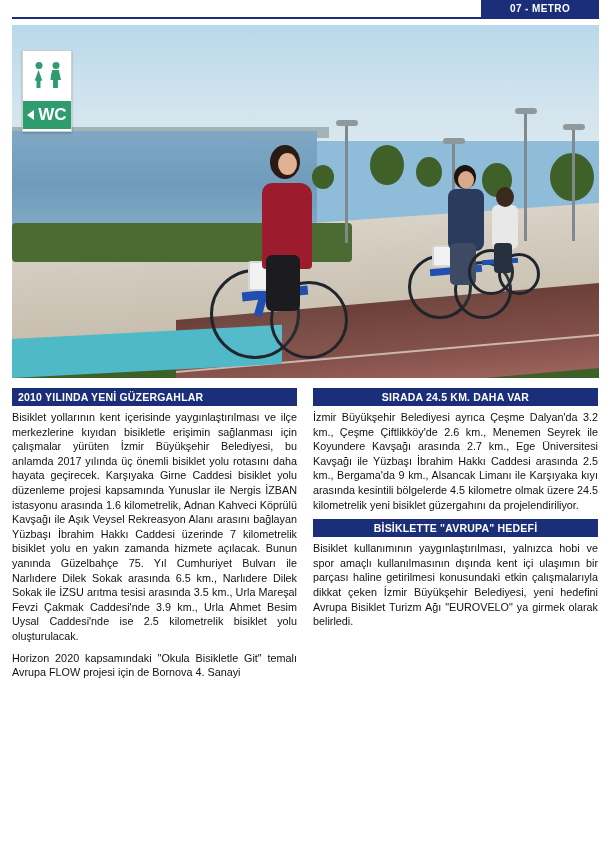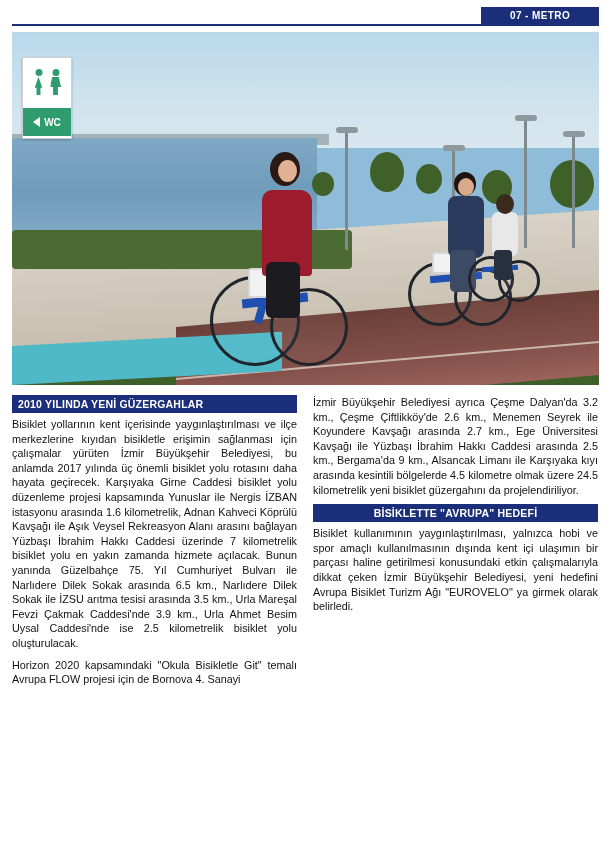--- a/index.html
+++ b/index.html
@@ -14,21 +14,20 @@
     color: #111111;
     position: relative;
     overflow: hidden;
   }
   .page {
     width: 611px;
     height: 643px;
     position: relative;
     box-sizing: border-box;
     padding: 0 12px;
-    margin-top: 7px;
   }
 
   
   .header-bar {
     position: absolute;
     top: 0;
     right: 12px;
     width: 118px;
     height: 17px;
     background: #1b2e7a;
@@ -192,21 +191,21 @@
     transform: translateX(-50%);
     width: 11px; height: 18px;
     background: #2e9c6e;
   }
   .wc-figure.male .fbody { border-radius: 3px 3px 0 0; clip-path: polygon(20% 0,80% 0,100% 55%,72% 55%,72% 100%,28% 100%,28% 55%,0 55%); }
   .wc-figure.female .fbody { clip-path: polygon(50% 0,85% 60%,68% 60%,68% 100%,32% 100%,32% 60%,15% 60%); }
   .wc-label {
     height: 28px;
     background: #2e9c6e;
     color: #fff;
-    font-size: 10px;
+    font-size: 17px;
     font-weight: bold;
     display: flex;
     align-items: center;
     justify-content: center;
     gap: 4px;
   }
   .wc-arrow {
     width: 0; height: 0;
     border-top: 5px solid transparent;
     border-bottom: 5px solid transparent;
@@ -327,19 +326,20 @@
 
   <div class="columns">
 
     <div class="col">
       <div class="sec-head">2010 YILINDA YENİ GÜZERGAHLAR</div>
       <p class="body">Bisiklet yollarının kent içerisinde yaygınlaştırılması ve ilçe merkezlerine kıyıdan bisikletle erişimin sağlanması için çalışmalar yürüten İzmir Büyükşehir Belediyesi, bu anlamda 2017 yılında üç önemli bisiklet yolu rotasını daha hayata geçirecek. Karşıyaka Girne Caddesi bisiklet yolu düzenleme projesi kapsamında Yunuslar ile Nergis İZBAN istasyonu arasında 1.6 kilometrelik, Adnan Kahveci Köprülü Kavşağı ile Aşık Veysel Rekreasyon Alanı arasını bağlayan Yüzbaşı İbrahim Hakkı Caddesi üzerinde 7 kilometrelik bisiklet yolu en yakın zamanda hizmete açılacak. Bunun yanında Güzelbahçe 75. Yıl Cumhuriyet Bulvarı ile Narlıdere Dilek Sokak arasında 6.5 km., Narlıdere Dilek Sokak ile İZSU arıtma tesisi arasında 3.5 km., Urla Mareşal Fevzi Çakmak Caddesi'nde 3.9 km., Urla Ahmet Besim Uysal Caddesi'nde ise 2.5 kilometrelik bisiklet yolu oluşturulacak.</p>
       <p class="body">Horizon 2020 kapsamındaki "Okula Bisikletle Git" temalı Avrupa FLOW projesi için de Bornova 4. Sanayi</p>
     </div>
 
     <div class="col">
+      <div class="sec-head center">SIRADA 24.5 KM. DAHA VAR</div>
       <p class="body">İzmir Büyükşehir Belediyesi ayrıca Çeşme Dalyan'da 3.2 km., Çeşme Çiftlikköy'de 2.6 km., Menemen Seyrek ile Koyundere Kavşağı arasında 2.7 km., Ege Üniversitesi Kavşağı ile Yüzbaşı İbrahim Hakkı Caddesi arasında 2.5 km., Bergama'da 9 km., Alsancak Limanı ile Karşıyaka kıyı arasında kesintili bölgelerde 4.5 kilometre olmak üzere 24.5 kilometrelik yeni bisiklet güzergahını da projelendiriliyor.</p>
       <div class="sec-head center">BİSİKLETTE "AVRUPA" HEDEFİ</div>
       <p class="body">Bisiklet kullanımının yaygınlaştırılması, yalnızca hobi ve spor amaçlı kullanılmasının dışında kent içi ulaşımın bir parçası haline getirilmesi konusundaki etkin çalışmalarıyla dikkat çeken İzmir Büyükşehir Belediyesi, yeni hedefini Avrupa Bisiklet Turizm Ağı "EUROVELO" ya girmek olarak belirledi.</p>
     </div>
 
   </div>
 </div>
 
 </body></html>

